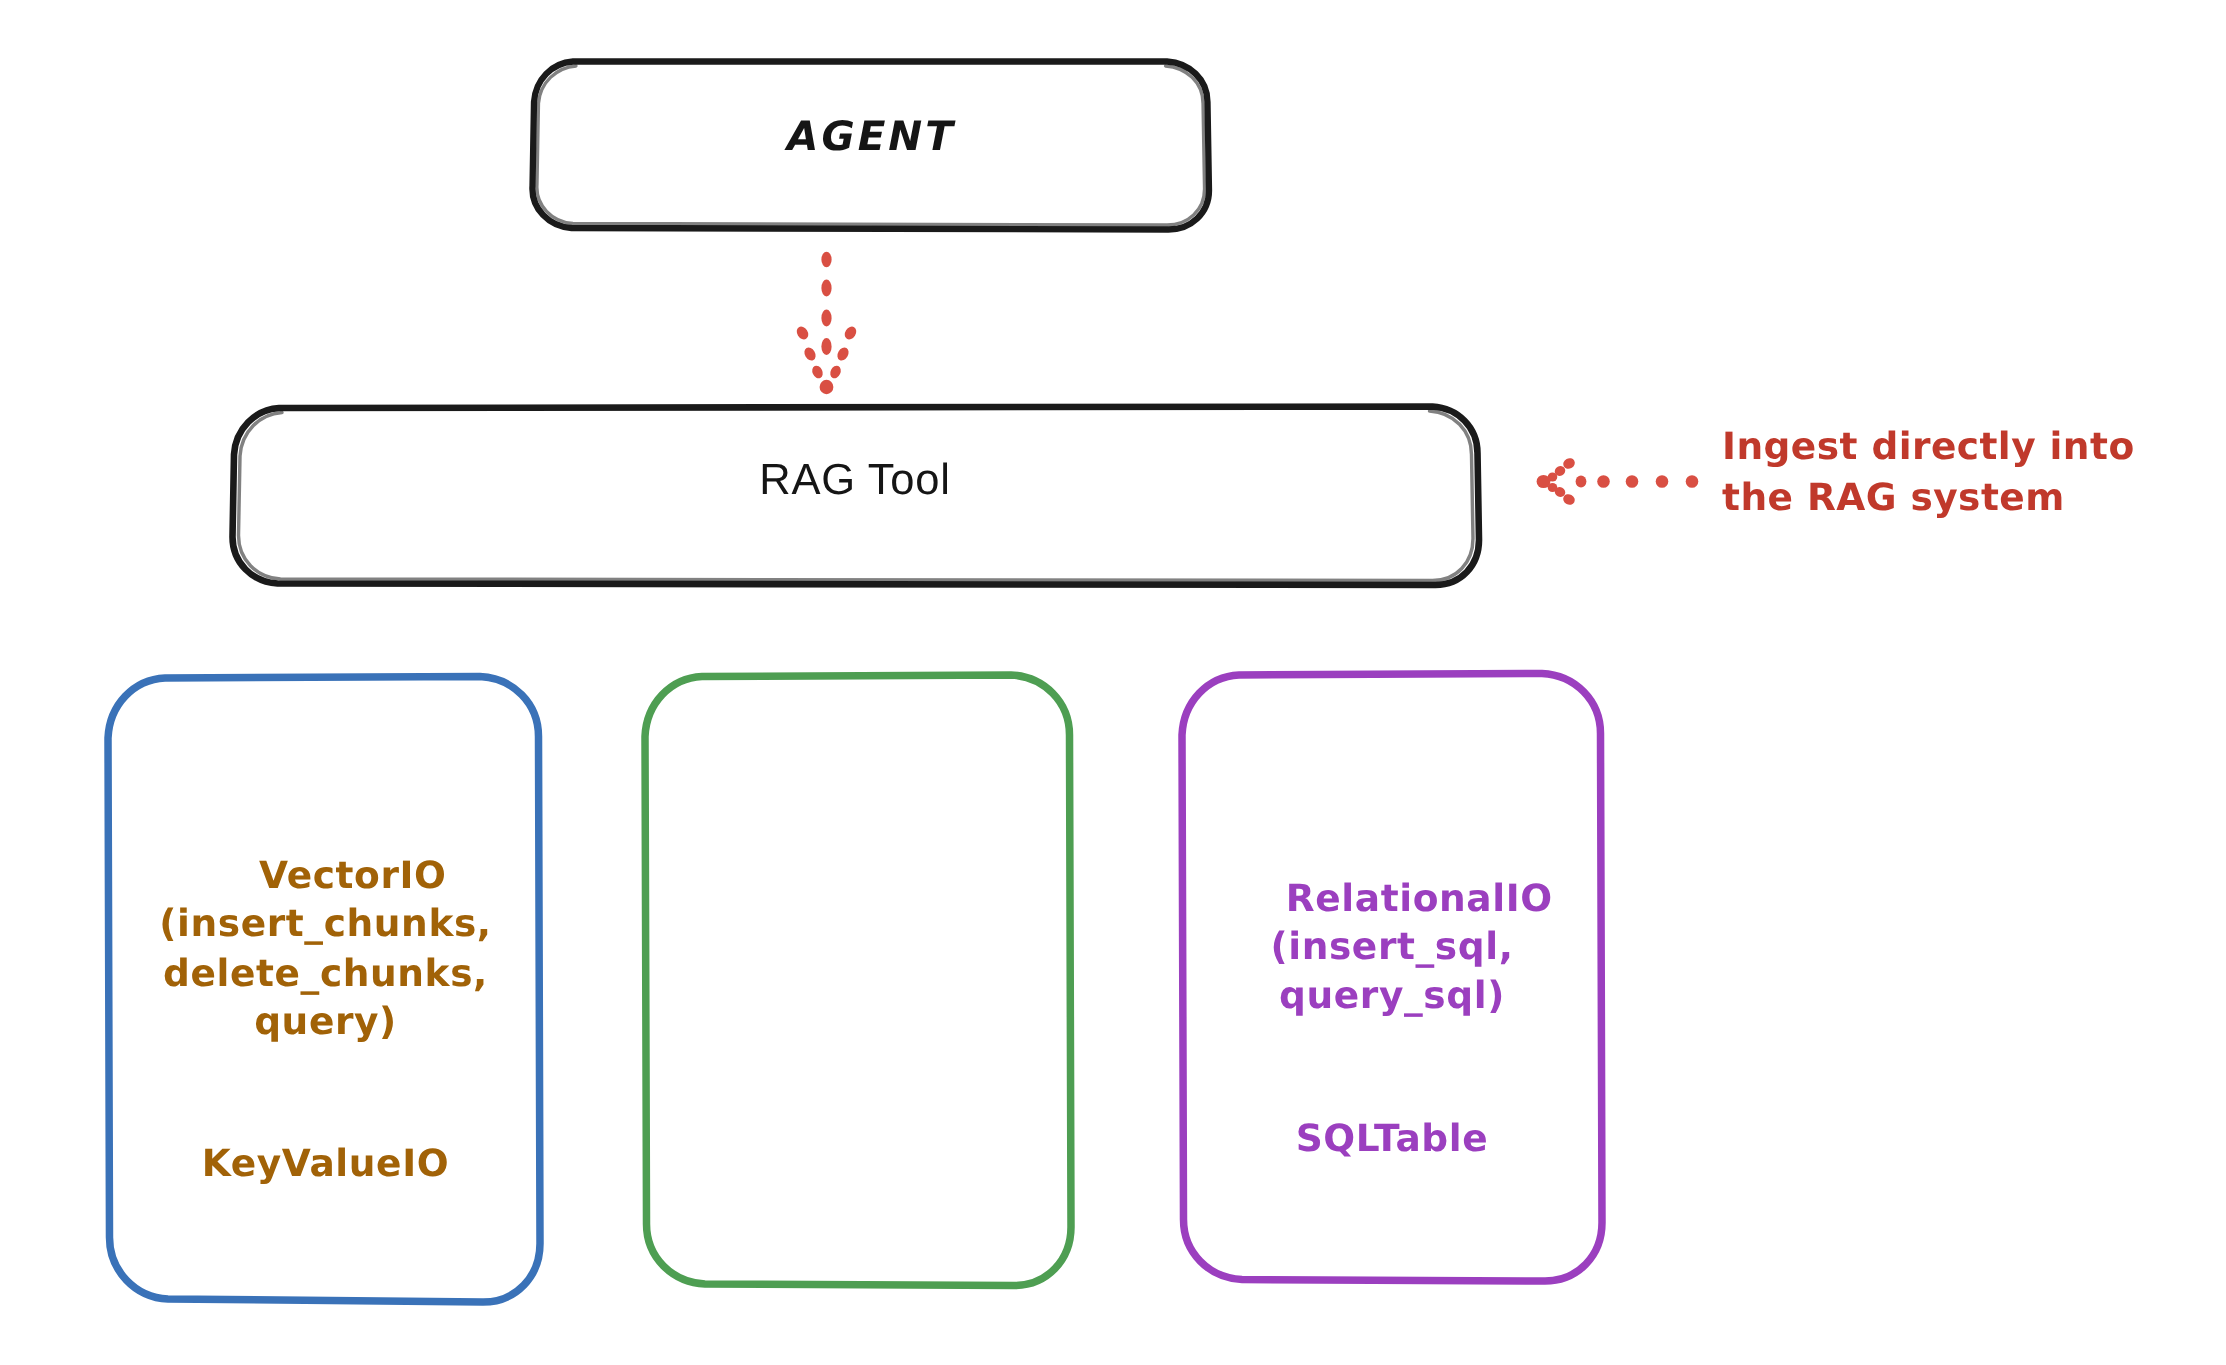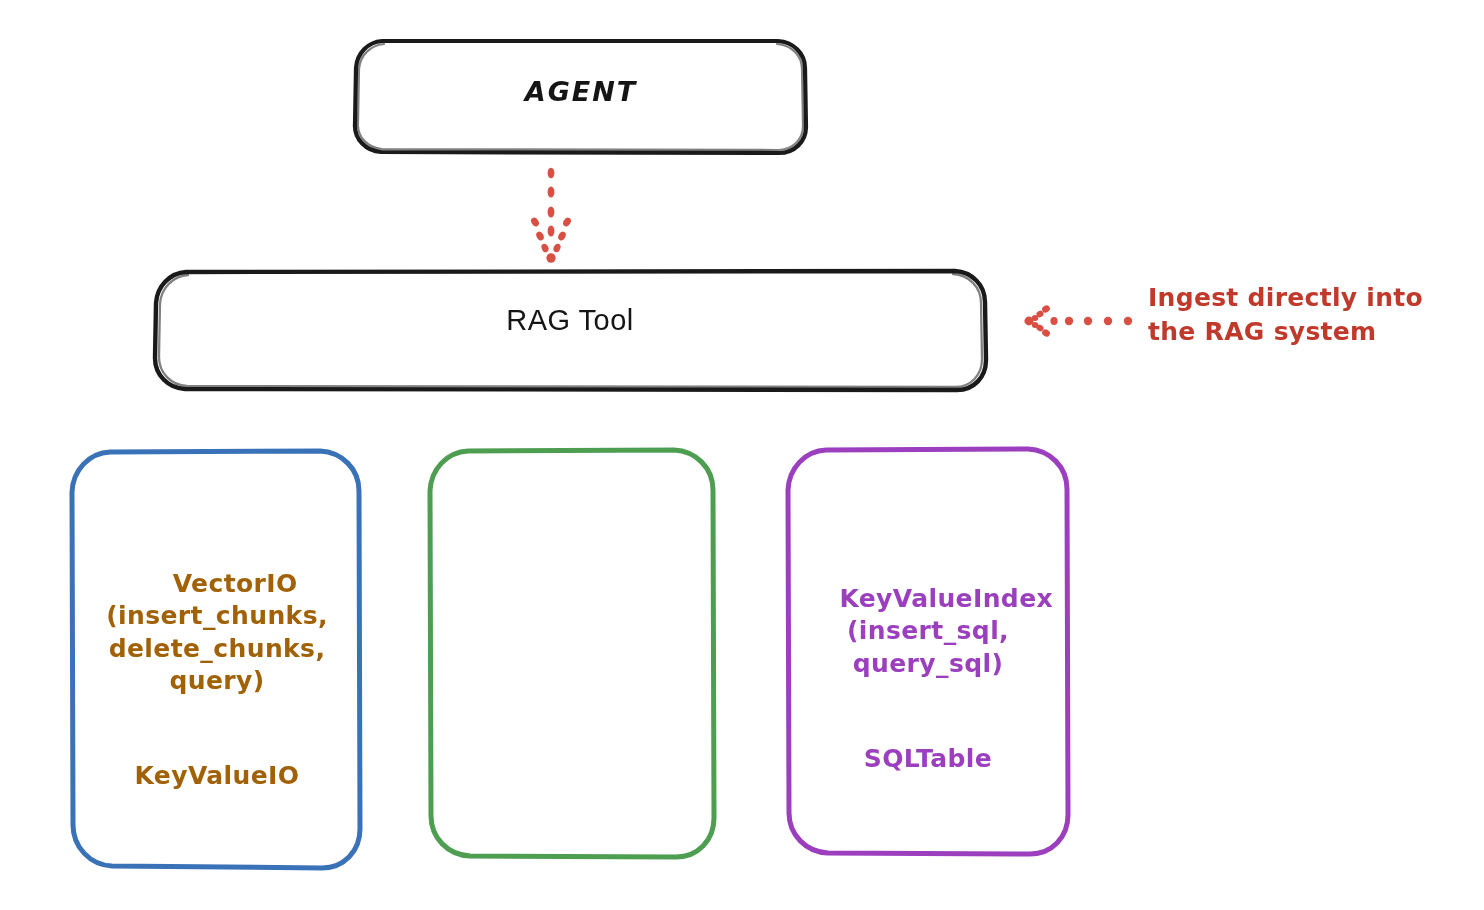--- a/index.html
+++ b/index.html
@@ -241,21 +241,21 @@
   <div class="node-label store-label label-vector">
     <span>VectorIO
 (insert_chunks,
 delete_chunks,
 query)</span>
     <span class="store-sub">KeyValueIO</span>
   </div>
 
 
   <div class="node-label store-label label-relational">
-    <span>KeyValueIndex
+    <span>RelationalIO
 (insert_sql,
 query_sql)</span>
     <span class="store-sub">SQLTable</span>
   </div>
 
   <div class="annotation">Ingest directly into
 the RAG system</div>
 
 </div>
 

